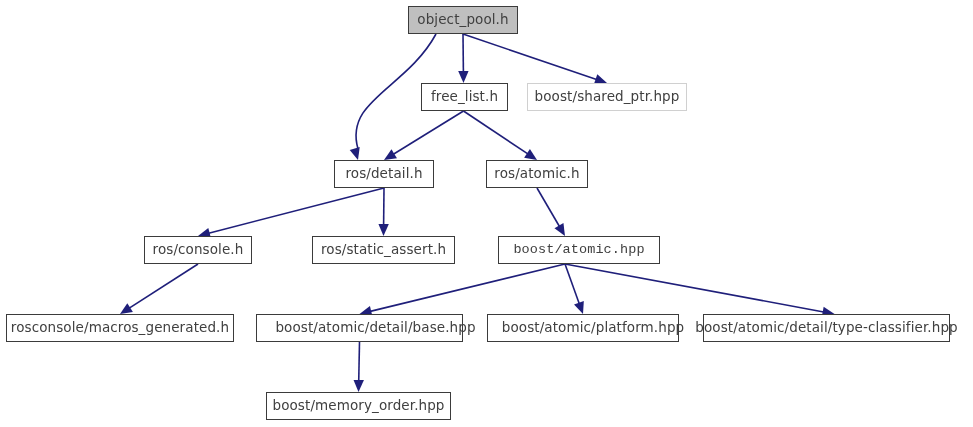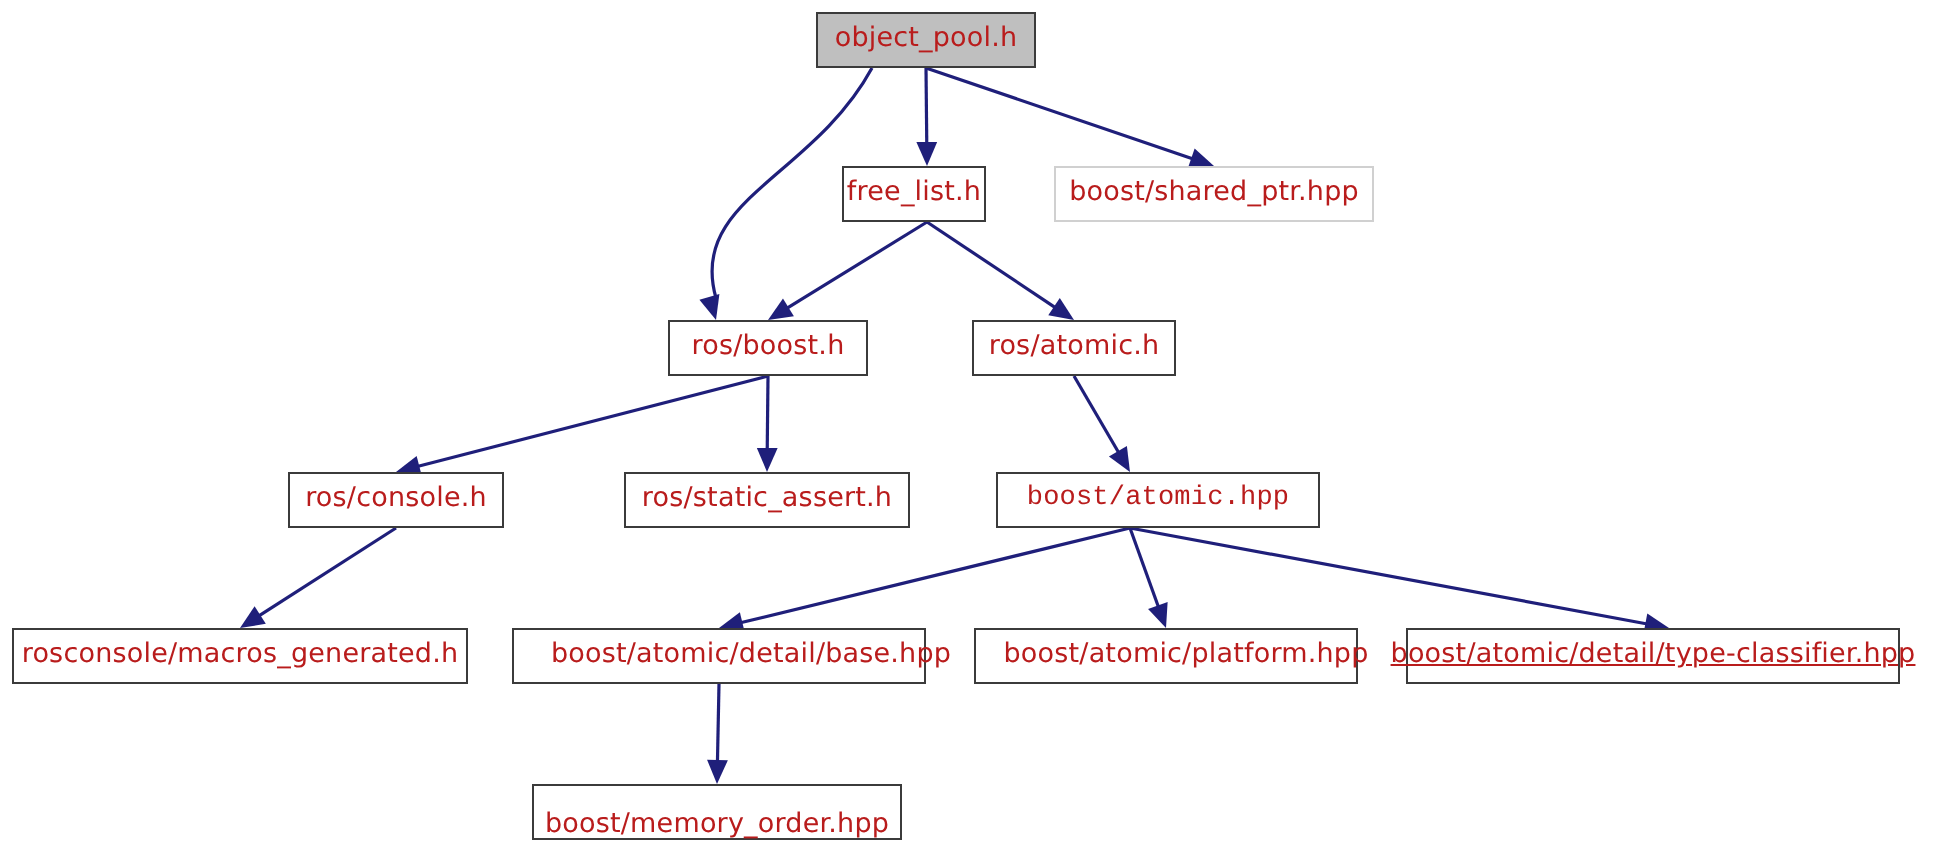--- a/index.html
+++ b/index.html
@@ -26,21 +26,21 @@
   }
   .node {
     position: absolute;
     box-sizing: border-box;
     display: flex;
     align-items: center;
     justify-content: center;
     height: 28px;
     border: 1px solid #3b3b3b;
     background: #ffffff;
-    color: #b91c1c;
+    color: #404040;
     font-size: 13.5px;
     line-height: 1;
     white-space: nowrap;
     letter-spacing: 0.1px;
   }
   .node.root {
     background: #bfbfbf;
     border-color: #3b3b3b;
   }
   .node.external {
@@ -81,28 +81,28 @@
       <polygon points="583,314 583.8279809224446,300.948009822557 574.0427518390097,304.4706922925936" fill="#1f1f7a"></polygon>
       <line x1="565" y1="264" x2="823.6845638516639" y2="311.9934255754479" stroke="#1f1f7a" stroke-width="1.6" fill="none"></line>
       <polygon points="834.5,314 823.6499048388763,306.6982580849116 821.7527799283906,316.9237613524292" fill="#1f1f7a"></polygon>
       <line x1="359.5" y1="342" x2="358.7199560131956" y2="381.00219934021993" stroke="#1f1f7a" stroke-width="1.6" fill="none"></line>
       <polygon points="358.5,392 363.93891232629124,380.1063784864778 353.5409917024992,379.898420074002" fill="#1f1f7a"></polygon>
     </svg>
   <div id="node-layer">
       <div class="node root" style="left: 408px; top: 6px; width: 110px;">
         <span class="node-label">object_pool.h</span>
       </div>
-      <div class="node" style="left: 421px; top: 83px; width: 72px;">
+      <div class="node" style="left: 421px; top: 83px; width: 87px;">
         <span class="node-label">free_list.h</span>
       </div>
       <div class="node external" style="left: 527px; top: 83px; width: 160px; justify-content: center;">
         <span class="node-label">boost/shared_ptr.hpp</span>
       </div>
       <div class="node" style="left: 334px; top: 160px; width: 100px;">
-        <span class="node-label">ros/boost.h</span>
+        <span class="node-label">ros/detail.h</span>
       </div>
       <div class="node" style="left: 486px; top: 160px; width: 102px;">
         <span class="node-label">ros/atomic.h</span>
       </div>
       <div class="node" style="left: 144px; top: 236px; width: 108px;">
         <span class="node-label">ros/console.h</span>
       </div>
       <div class="node" style="left: 312px; top: 236px; width: 143px; text-align: center;">
         <span class="node-label">ros/static_assert.h</span>
       </div>
@@ -111,20 +111,20 @@
       </div>
       <div class="node" style="left: 6px; top: 314px; width: 228px;">
         <span class="node-label">rosconsole/macros_generated.h</span>
       </div>
       <div class="node" style="left: 256px; top: 314px; width: 207px; padding-left: 32px;">
         <span class="node-label">boost/atomic/detail/base.hpp</span>
       </div>
       <div class="node" style="left: 487px; top: 314px; width: 192px; padding-left: 20px;">
         <span class="node-label">boost/atomic/platform.hpp</span>
       </div>
-      <div class="node" style="left: 703px; top: 314px; width: 247px; text-decoration: underline;">
+      <div class="node" style="left: 703px; top: 314px; width: 247px;">
         <span class="node-label">boost/atomic/detail/type-classifier.hpp</span>
       </div>
-      <div class="node" style="left: 266px; top: 392px; width: 185px; align-items: flex-end;">
+      <div class="node" style="left: 266px; top: 392px; width: 185px;">
         <span class="node-label">boost/memory_order.hpp</span>
       </div>
     </div>
 </div>
 
 </body></html>

